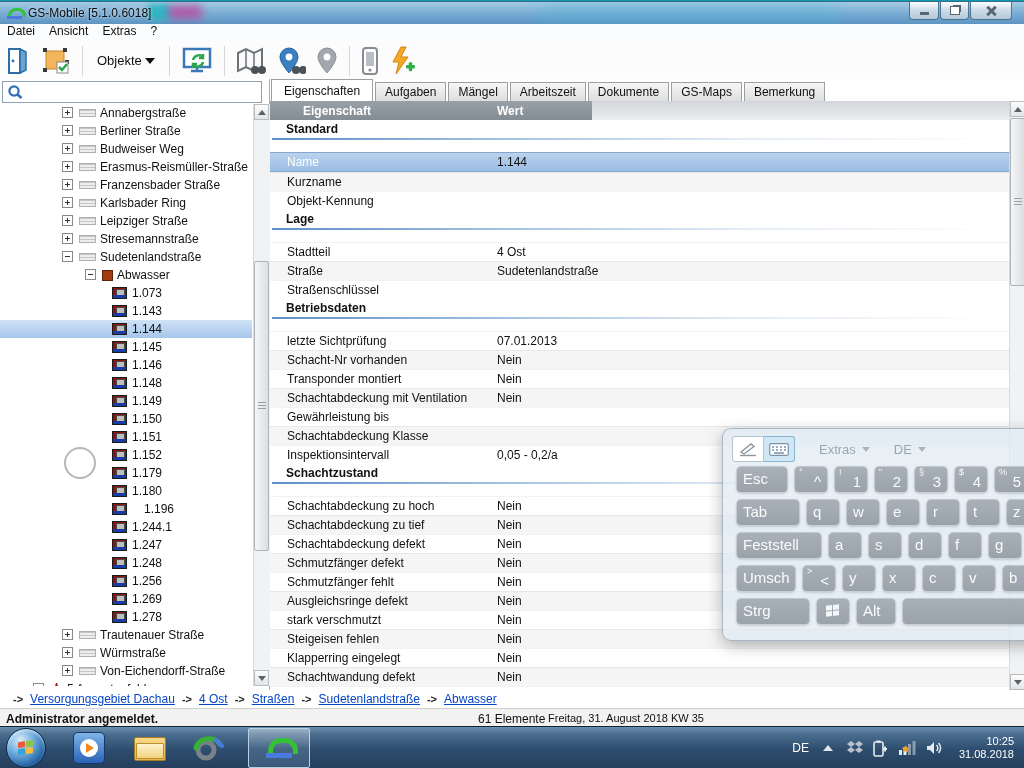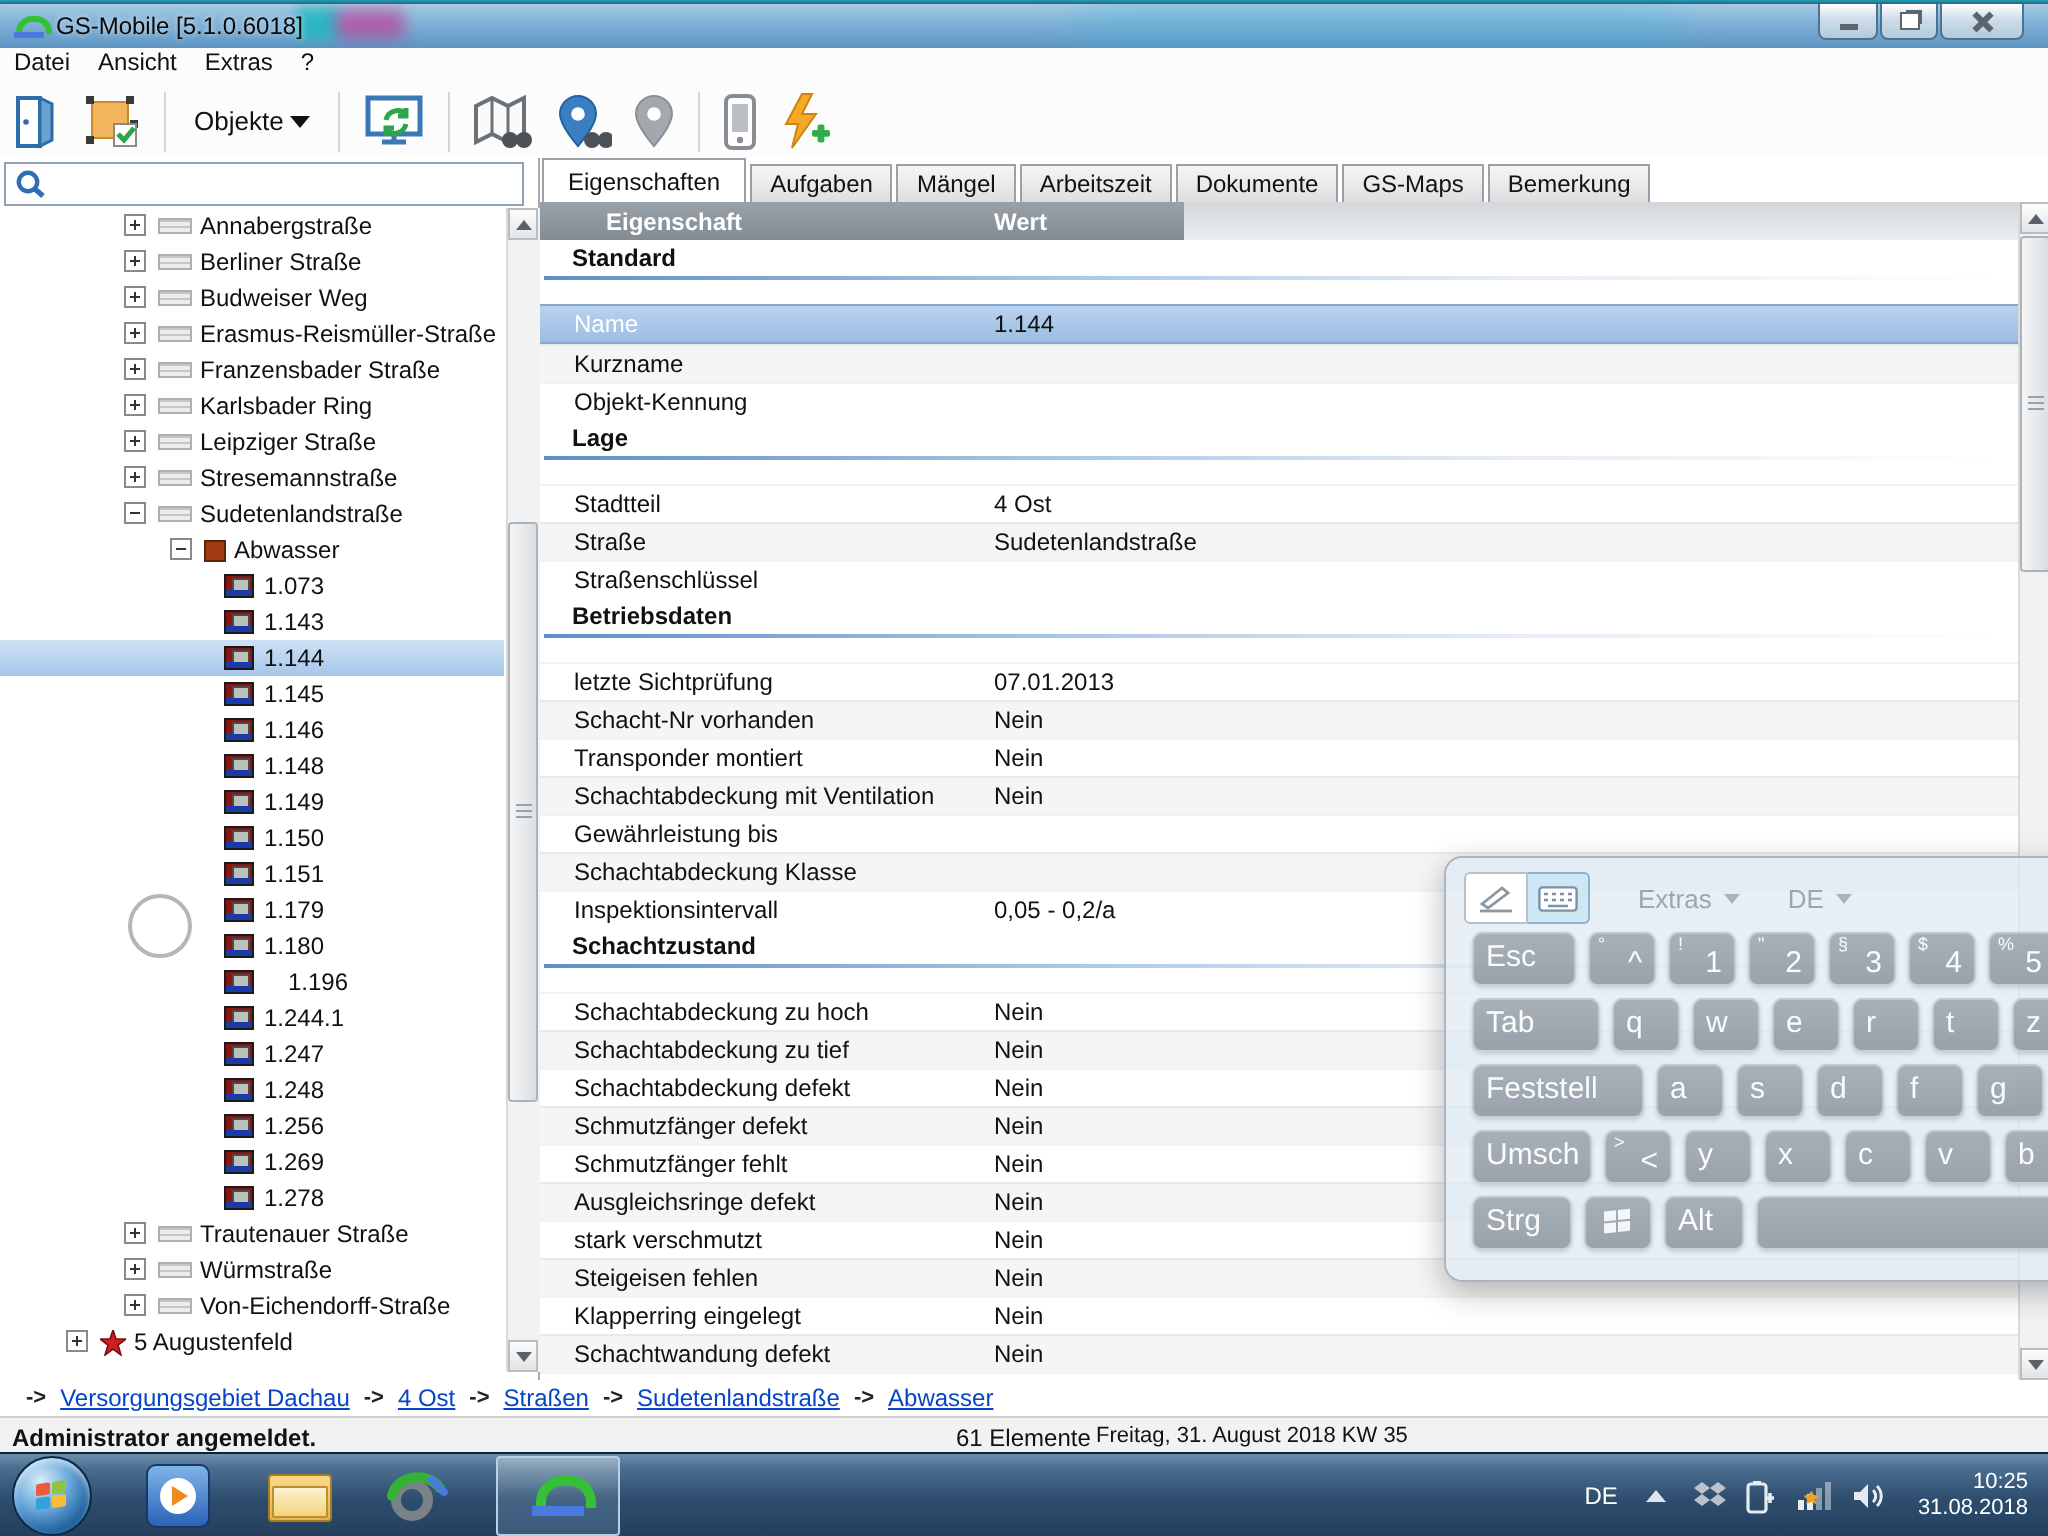--- a/index.html
+++ b/index.html
@@ -342,20 +342,24 @@
           <div class="tree-row">
             <div class="ic-manhole" style="left: 112px;"></div>
             <div class="tree-label" style="left: 132px;">1.150</div>
           </div>
           <div class="tree-row">
             <div class="ic-manhole" style="left: 112px;"></div>
             <div class="tree-label" style="left: 132px;">1.151</div>
           </div>
           <div class="tree-row">
             <div class="ic-manhole" style="left: 112px;"></div>
+            <div class="tree-label" style="left: 132px;">1.152</div>
+          </div>
+          <div class="tree-row">
+            <div class="ic-manhole" style="left: 112px;"></div>
             <div class="tree-label" style="left: 132px;">1.179</div>
           </div>
           <div class="tree-row">
             <div class="ic-manhole" style="left: 112px;"></div>
             <div class="tree-label" style="left: 132px;">1.180</div>
           </div>
           <div class="tree-row">
             <div class="ic-manhole" style="left: 112px;"></div>
             <div class="tree-label" style="left: 144px;">1.196</div>
           </div>
@@ -684,21 +688,21 @@
             <span class="kmain">c</span>
           </div>
           <div class="key" style="width: 34px;">
             <span class="kmain">v</span>
           </div>
           <div class="key" style="width: 34px;">
             <span class="kmain">b</span>
           </div>
         </div>
         <div class="osk-row" style="top: 169px;">
-          <div class="key" style="width: 50px;">
+          <div class="key" style="width: 74px;">
             <span class="kmain">Strg</span>
           </div>
           <div class="key" style="width: 34px;">
             <div class="winlogo">
               <i></i>
               <i></i>
               <i></i>
               <i></i>
             </div>
           </div>

